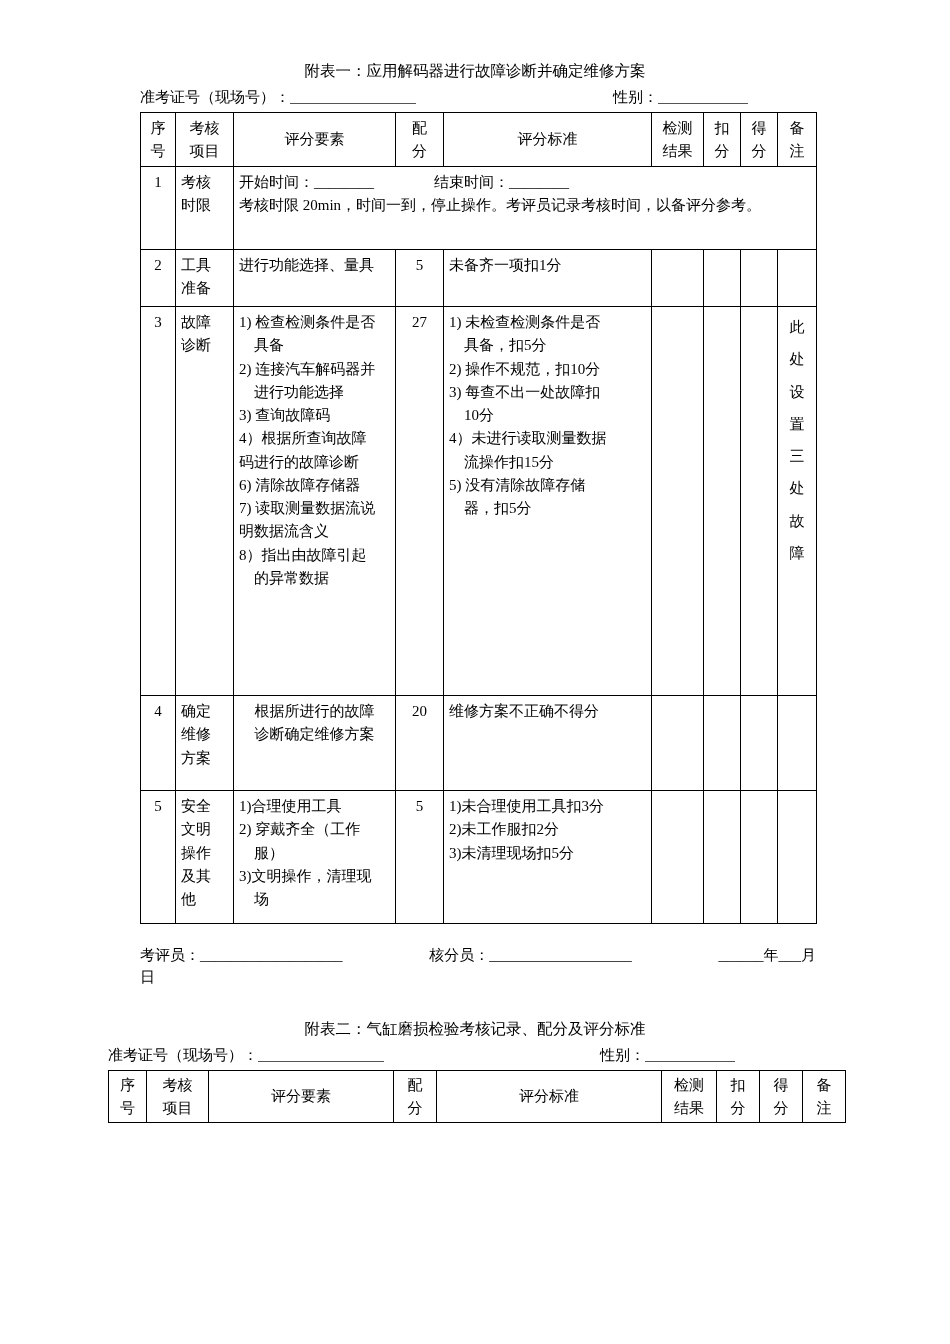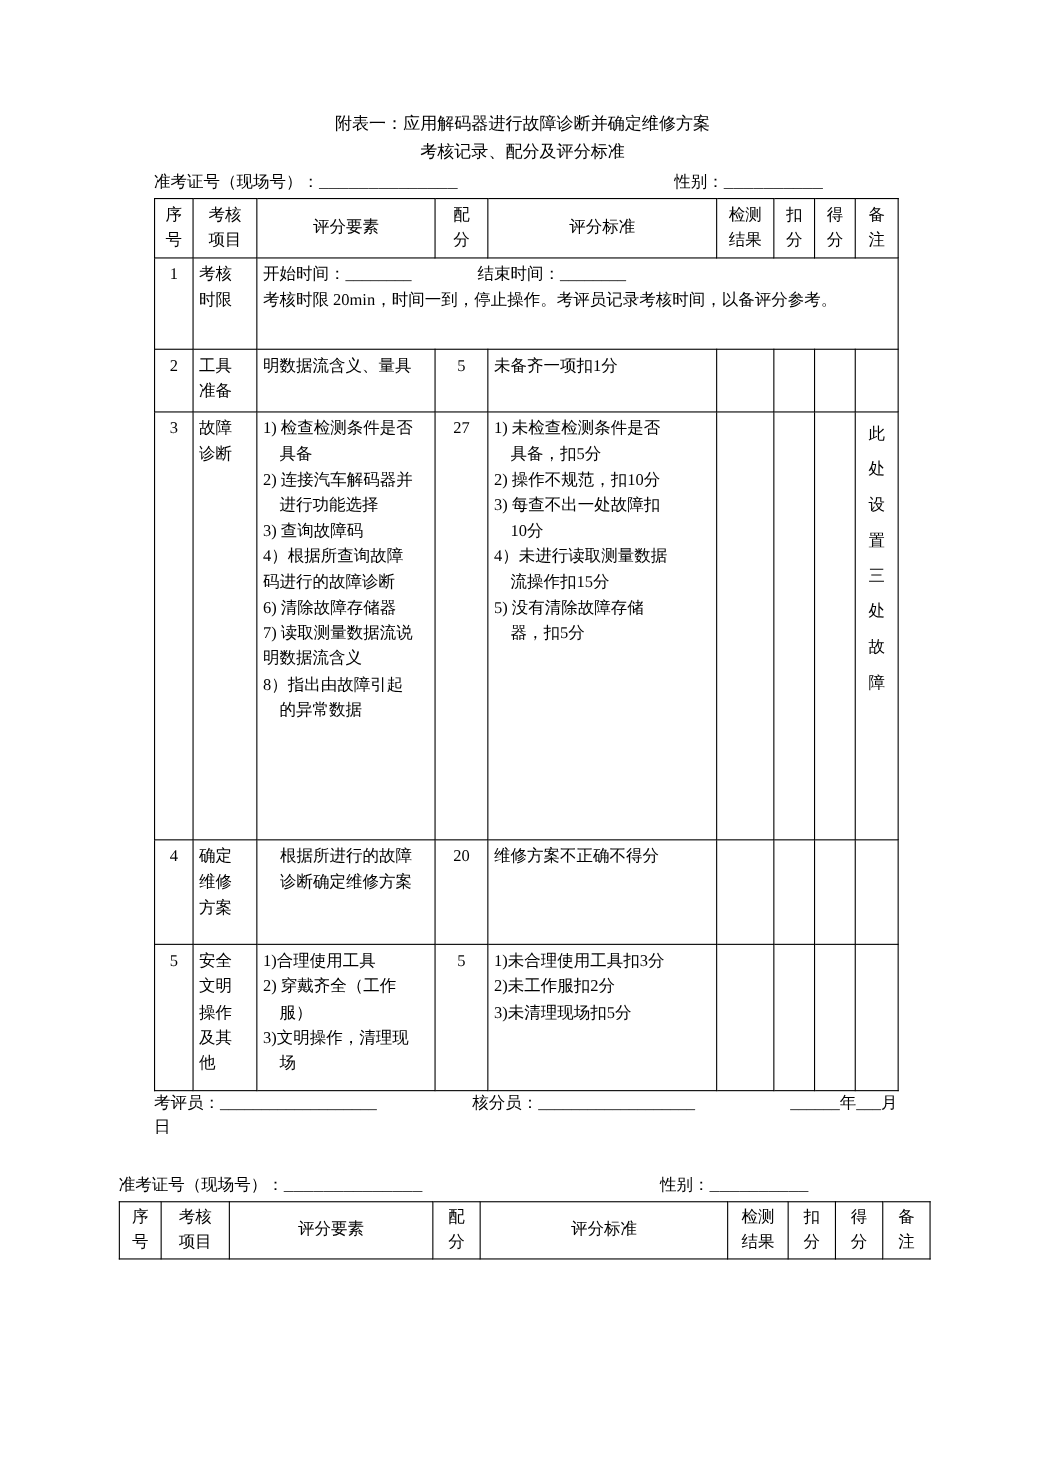--- a/index.html
+++ b/index.html
@@ -2,21 +2,21 @@
 <html><head>
 <meta charset="utf-8">
 <style>
   * { margin:0; padding:0; box-sizing:border-box; }
   html,body { background:#ffffff; }
   body {
     width:950px; height:1344px;
     font-family:"Liberation Serif","DejaVu Serif",serif;
     color:#000;
   }
-  .page { position:relative; width:950px; height:1344px; overflow:hidden; padding-top:100px; background:#fff; }
+  .page { position:relative; width:950px; height:1344px; overflow:hidden; padding-top:58px; background:#fff; }
   .center { text-align:center; }
   .title-line { font-size:15.5px; line-height:26px; }
   .id-line { display:flex; font-size:15px; line-height:22px; margin-top:4px;font-family:Liberation Mono, monospace; }
   .id-line .gender-group { margin-left:auto;text-align:right; }
   .t1 .gender-group { margin-right:68px; }
   .t2 .gender-group { margin-right:110px; }
   .sect1 { width:676px; margin-left:140px; }
   .sect2 { width:737px; margin-left:108px; }
   table { border-collapse:collapse; table-layout:fixed; width:100%; margin-top:2px; }
   td, th {
@@ -24,31 +24,30 @@
     font-size:15px; font-weight:normal;
     vertical-align:top;
     padding:4px 5px;
     white-space:pre-line;
     line-height:1.55;
     overflow:hidden;
   }
   th { text-align:center; vertical-align:middle; line-height:1.5; padding:2px 1px; }
   td.c { text-align:center; }
   td.vert { text-align:center; line-height:2.15; }
-  .footer-line { display:flex; font-size:15px; line-height:22px; margin-top:0; width:676px; margin-left:140px; justify-content:space-between; }
+  .footer-line { display:flex; font-size:15px; line-height:22px; margin-top:20px; width:676px; margin-left:140px; justify-content:space-between; }
   .footer-day { font-size:15px; line-height:22px; margin-left:140px; }
   .gap { height:28px; }
 </style>
 </head>
 <body>
 
 <div class="page">
 
   <div class="title-line center">附表一：应用解码器进行故障诊断并确定维修方案</div>
-  <div class="title-line center">考核记录、配分及评分标准</div>
 
   <div class="id-line sect1 t1">
     <span>准考证号（现场号）：</span>
       <span>______________</span>
     <span class="gender-group"><span>性别：</span><span>__________</span></span>
   </div>
 
   <div class="sect1">
     <table>
       <colgroup>
@@ -87,21 +86,21 @@
           <td>考核
 时限</td>
           <td colspan="7">开始时间：________　　　　结束时间：________
 考核时限 20min，时间一到，停止操作。考评员记录考核时间，以备评分参考。</td>
         </tr>
 
         <tr style="height:57px">
           <td class="c">2</td>
           <td>工具
 准备</td>
-          <td>明数据流含义、量具</td>
+          <td>进行功能选择、量具</td>
           <td class="c">5</td>
           <td>未备齐一项扣1分</td>
           <td></td>
           <td></td>
           <td></td>
           <td></td>
         </tr>
 
         <tr style="height:389px">
           <td class="c">3</td>
@@ -184,20 +183,21 @@
 
   <div class="footer-line">
     <span><span>考评员：</span><span>___________________</span></span>
     <span><span>核分员：</span><span>___________________</span></span>
     <span>______年___月</span>
   </div>
   <div class="footer-day">日</div>
 
   <div class="gap"></div>
 
+  <div class="title-line center">附表二：气缸磨损检验考核记录、配分及评分标准</div>
 
   <div class="id-line sect2 t2">
     <span>准考证号（现场号）：</span>
       <span>______________</span>
     <span class="gender-group"><span>性别：</span><span>__________</span></span>
   </div>
 
   <div class="sect2">
     <table>
       <colgroup>

